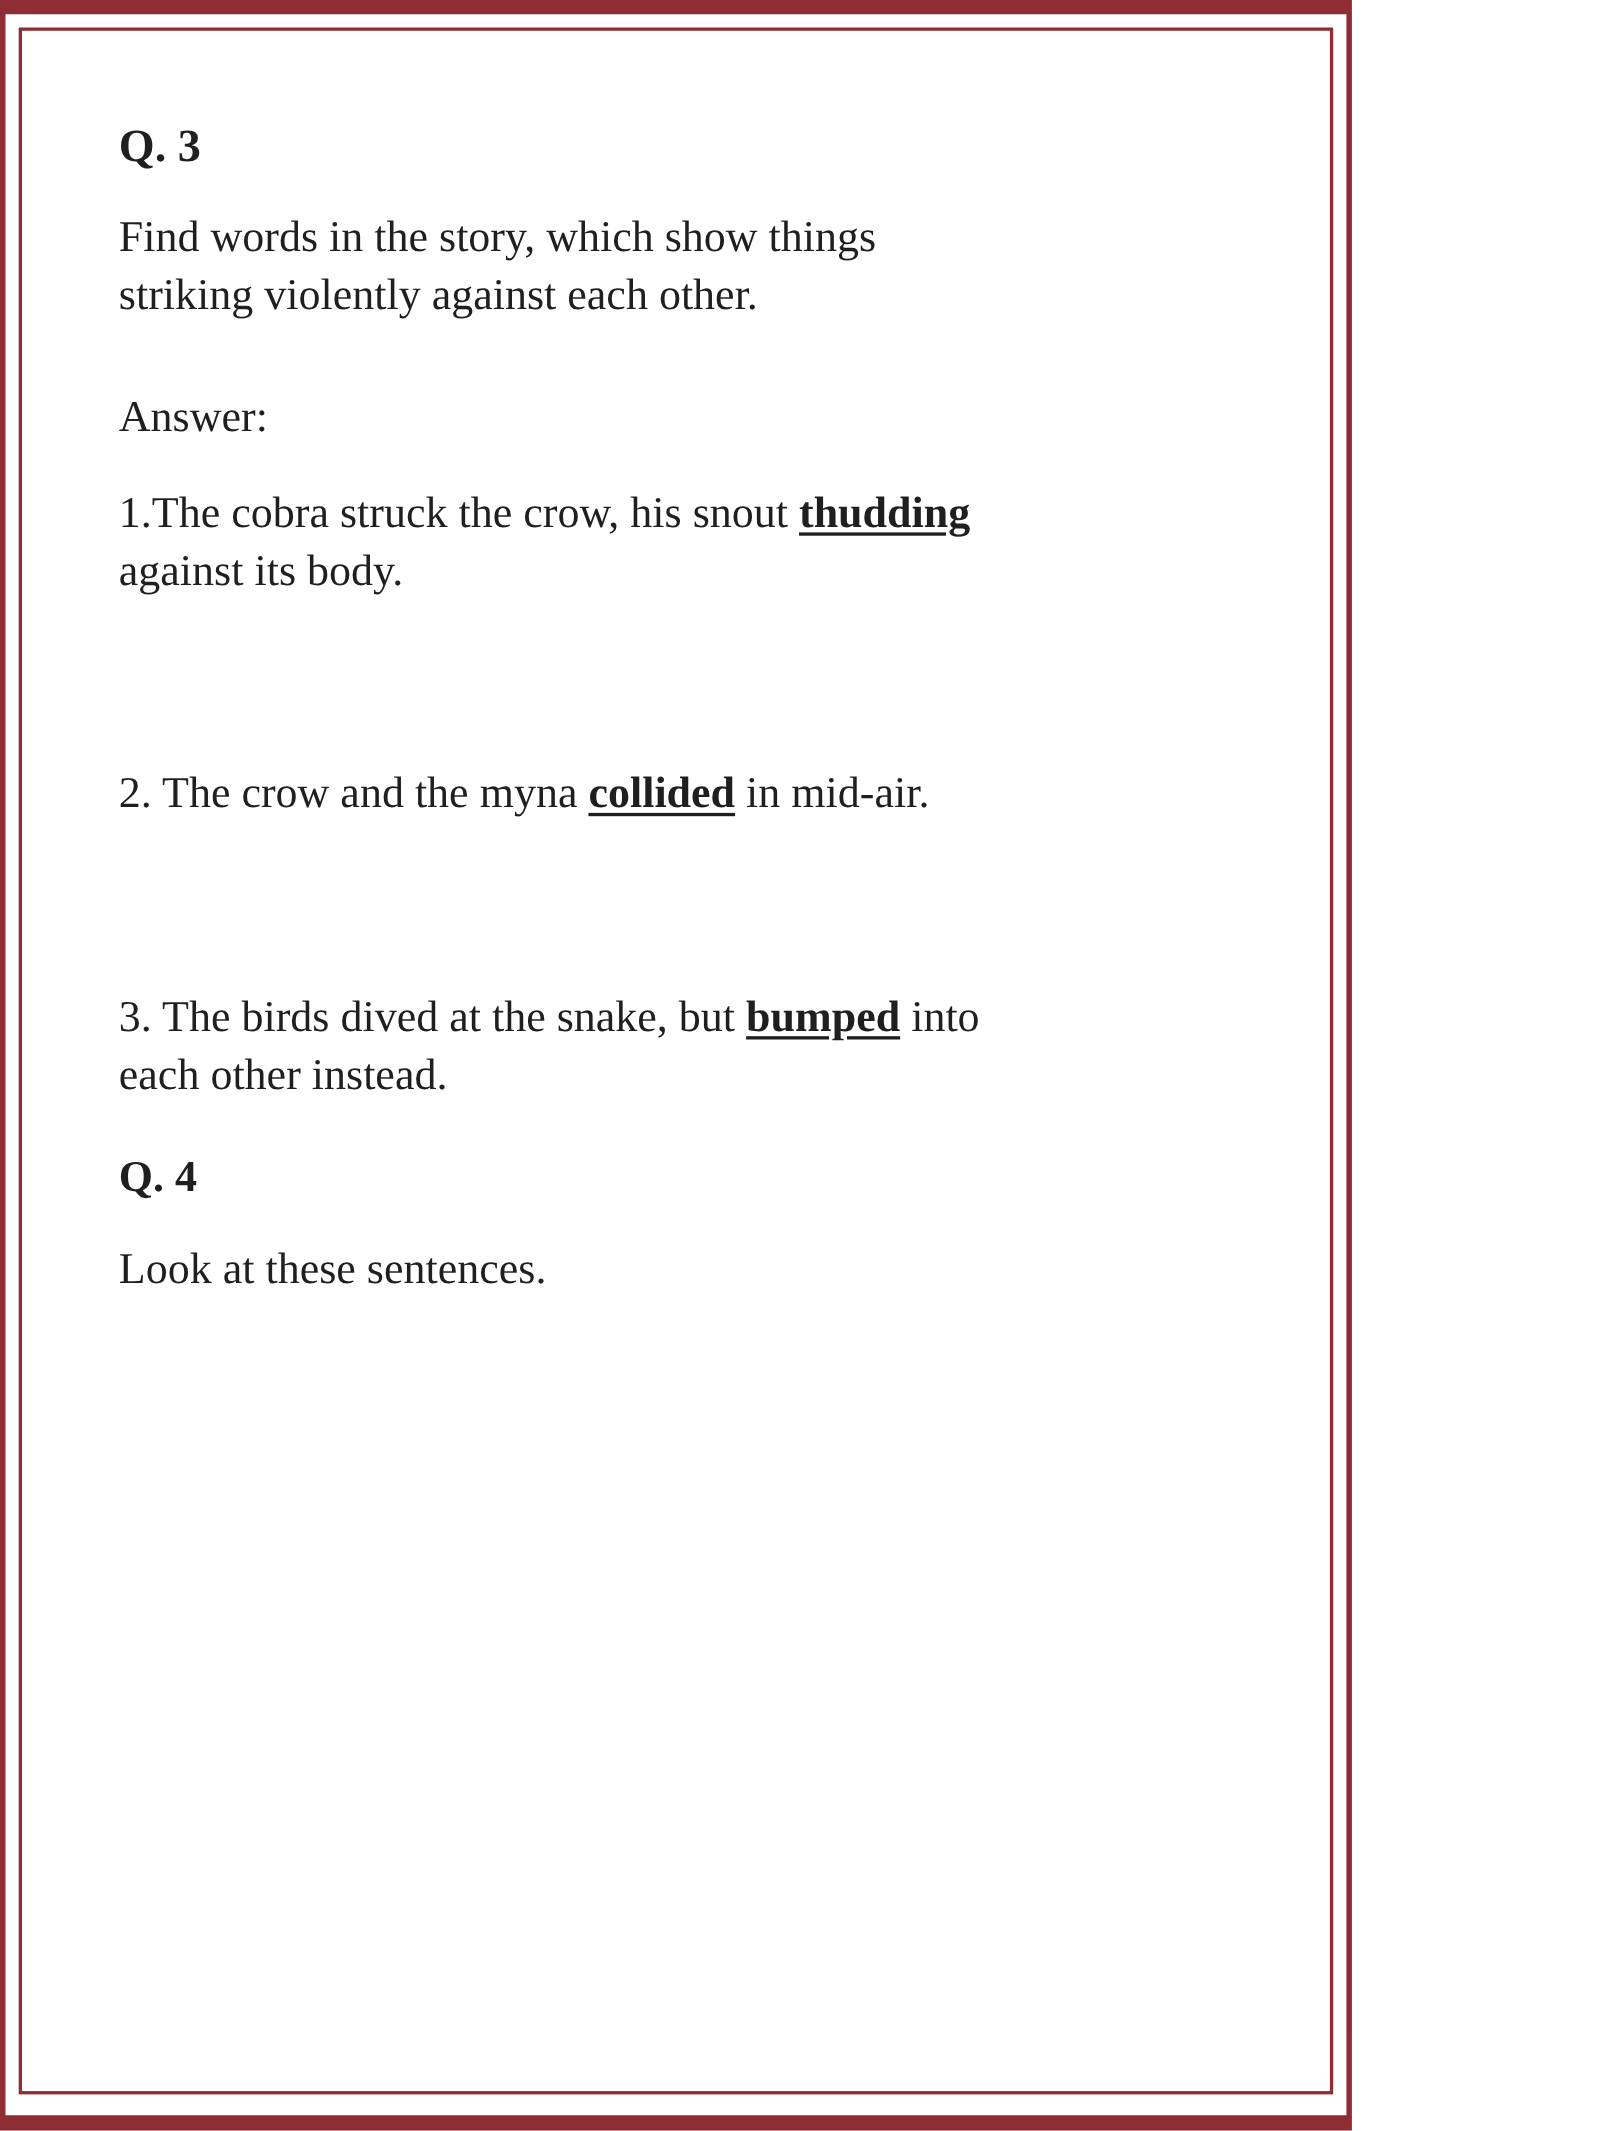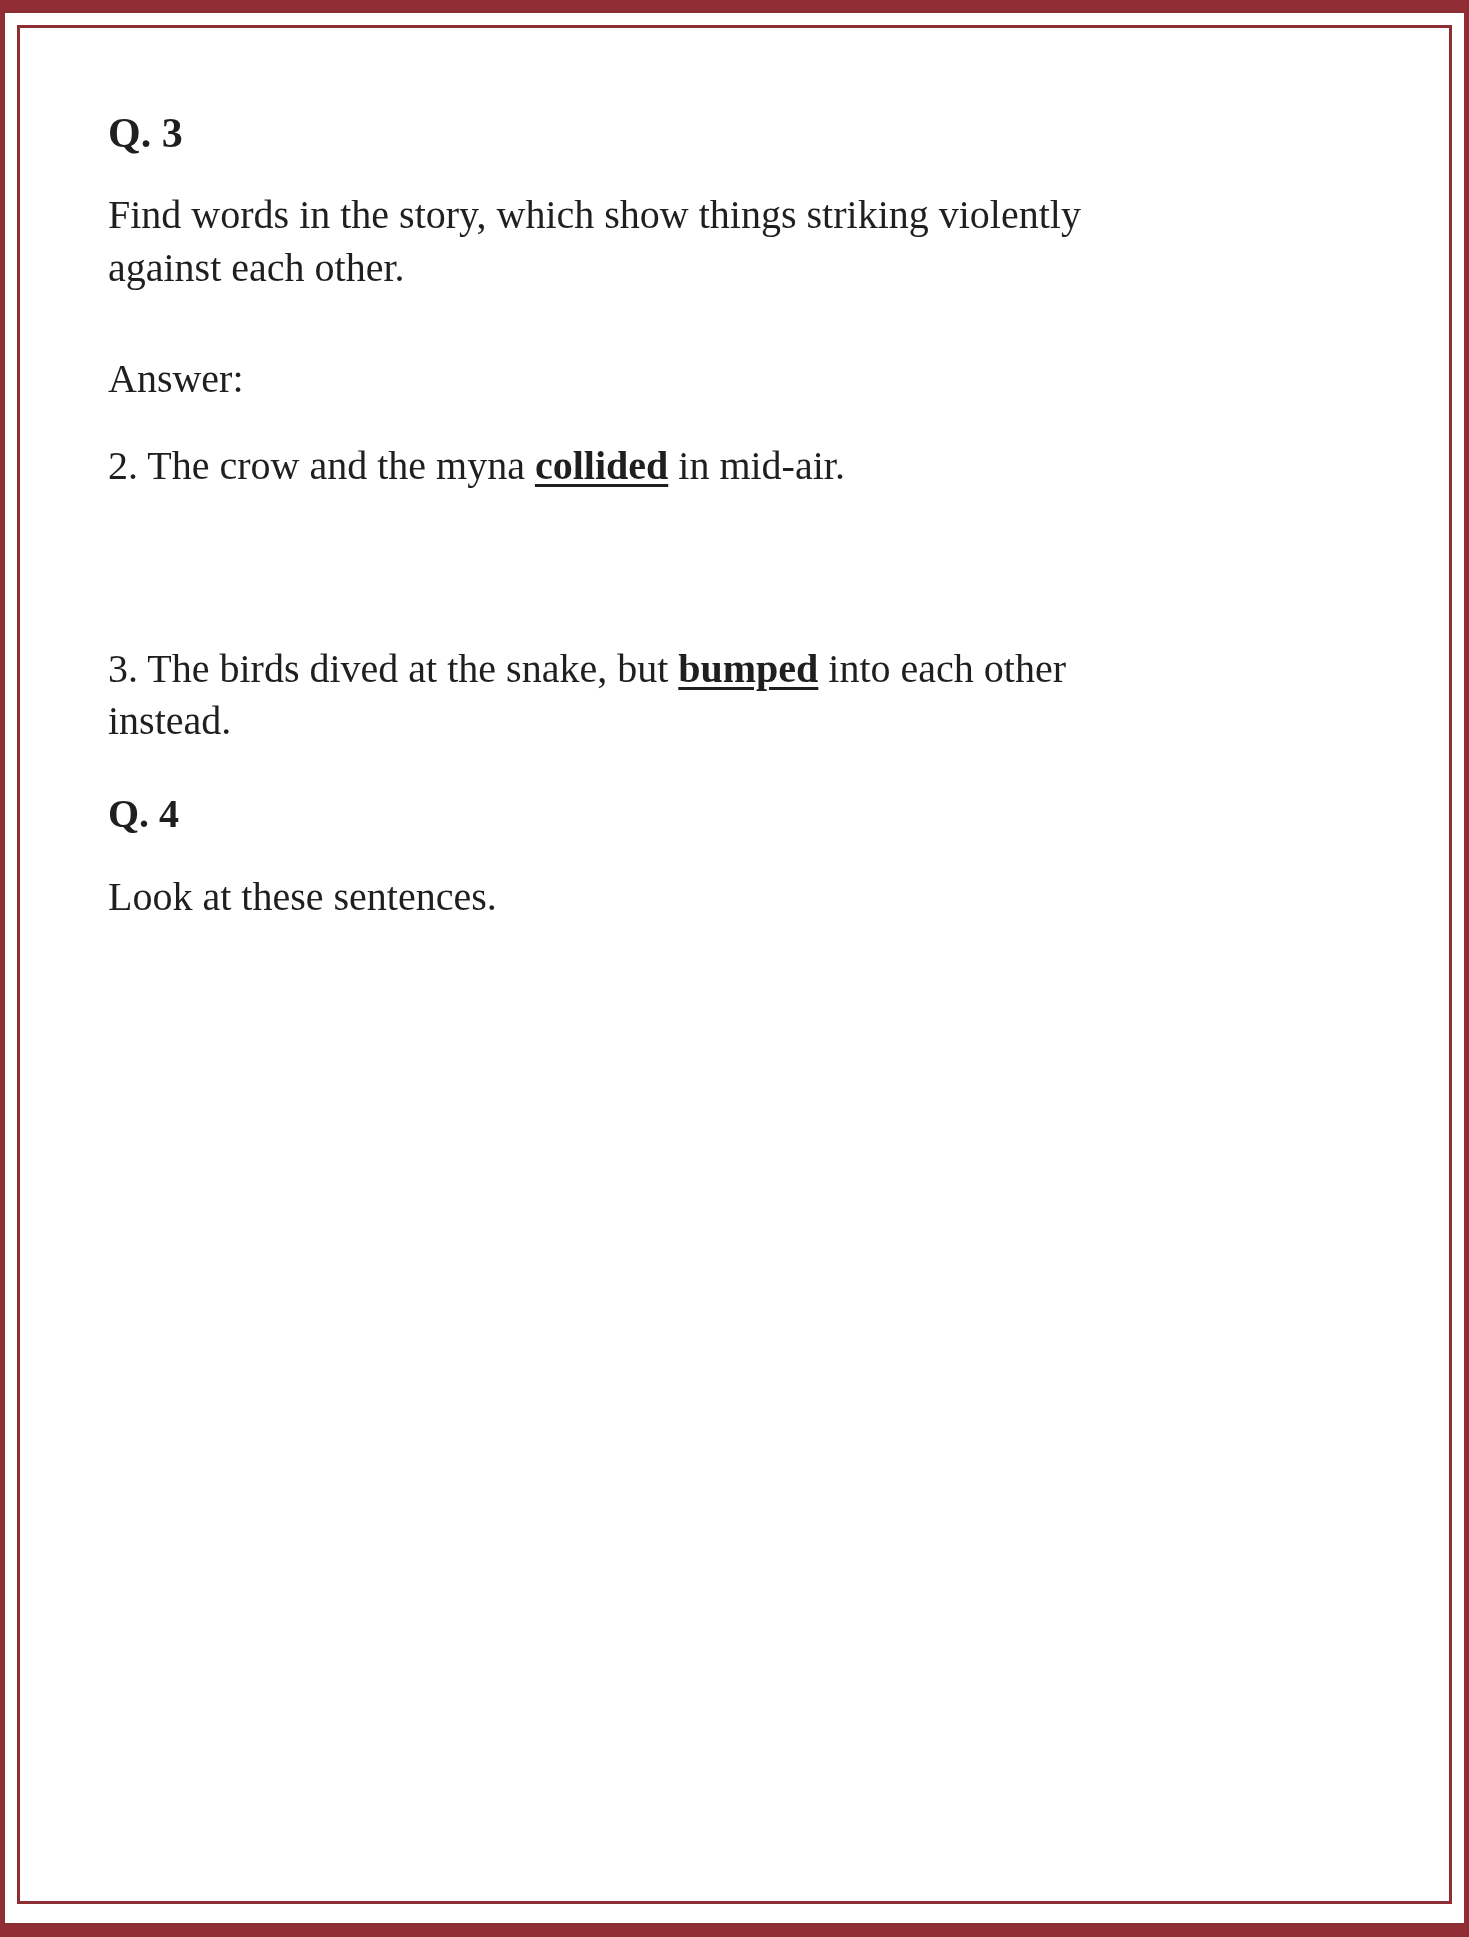--- a/index.html
+++ b/index.html
@@ -4,21 +4,21 @@
 <style>
   html, body {
     margin: 0;
     padding: 0;
     background: #ffffff;
     font-family: "Liberation Serif", serif;
     color: #1f1f1f;
   }
   .sheet {
     box-sizing: border-box;
-    width: 1469px;
+    width: 1229px;
     min-height: 1937px;
     background: #ffffff;
     border: 5px solid #8e2d33;
     border-top-width: 13px;
     border-bottom-width: 14px;
     padding: 12px;
   }
   .inner-frame {
     box-sizing: border-box;
     border: 3px solid #8e2d33;
@@ -78,20 +78,23 @@
   <div class="inner-frame">
     <div class="content">
 
       <h2 class="q-heading">Q. 3</h2>
 
       <p class="prompt">Find words in the story, which show things striking violently against each other.</p>
 
 
       <p class="answer-label">Answer:</p>
 
+      <div class="answer gap-after-large">
+        <span>1.The cobra struck the crow, his snout </span><span class="key-word">thudding</span><span> against its body.</span>
+      </div>
 
       <div class="answer gap-after-large">
         <span>2. The crow and the myna </span><span class="key-word">collided</span><span> in mid-air.</span>
       </div>
 
       <div class="answer gap-after-small">
         <span>3. The birds dived at the snake, but </span><span class="key-word">bumped</span><span> into each other instead.</span>
       </div>
 
       <h2 class="q4-heading">Q. 4</h2>

